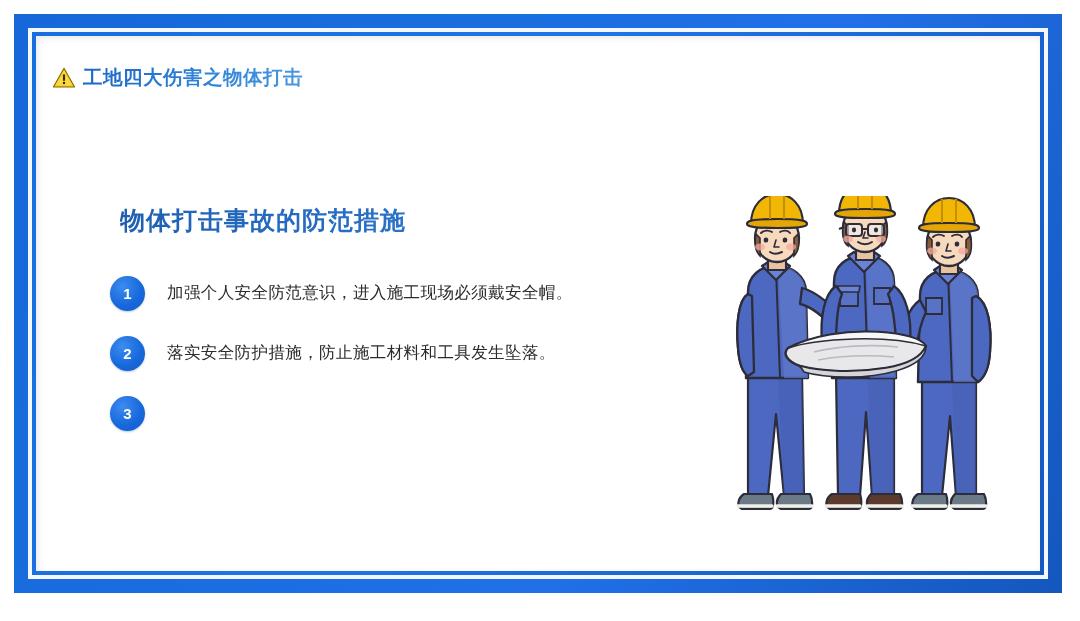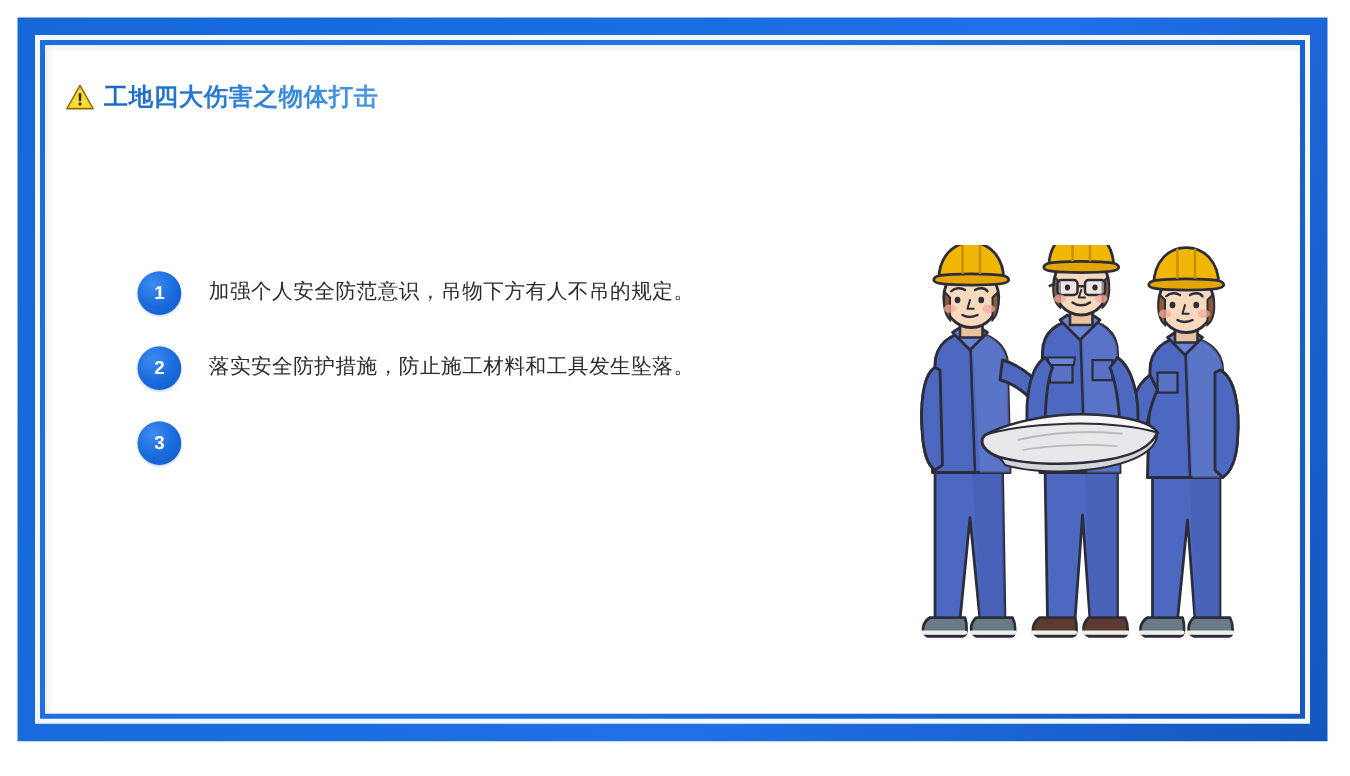--- a/index.html
+++ b/index.html
@@ -181,26 +181,27 @@
         <rect x="10.95" y="8.3" width="2.1" height="6.6" rx="1" fill="#3a2f00"></rect>
         <circle cx="12" cy="17.1" r="1.25" fill="#3a2f00"></circle>
       </svg>
       <div class="header-title">工地四大伤害之物体打击</div>
     </div>
 
     <div class="body-area">
 
       <div class="content-col">
 
+        <div class="section-title">物体打击事故的防范措施</div>
 
         <div class="bullet-list">
 
           <div class="bullet-row">
             <div class="num-badge">1</div>
-            <div class="bullet-text">加强个人安全防范意识，吊物下方有人不吊的规定。</div>
+            <div class="bullet-text">加强个人安全防范意识，进入施工现场必须戴安全帽。</div>
           </div>
 
           <div class="bullet-row">
             <div class="num-badge">2</div>
             <div class="bullet-text">落实安全防护措施，防止施工材料和工具发生坠落。</div>
           </div>
 
           <div class="bullet-row">
             <div class="num-badge">3</div>
           </div>

